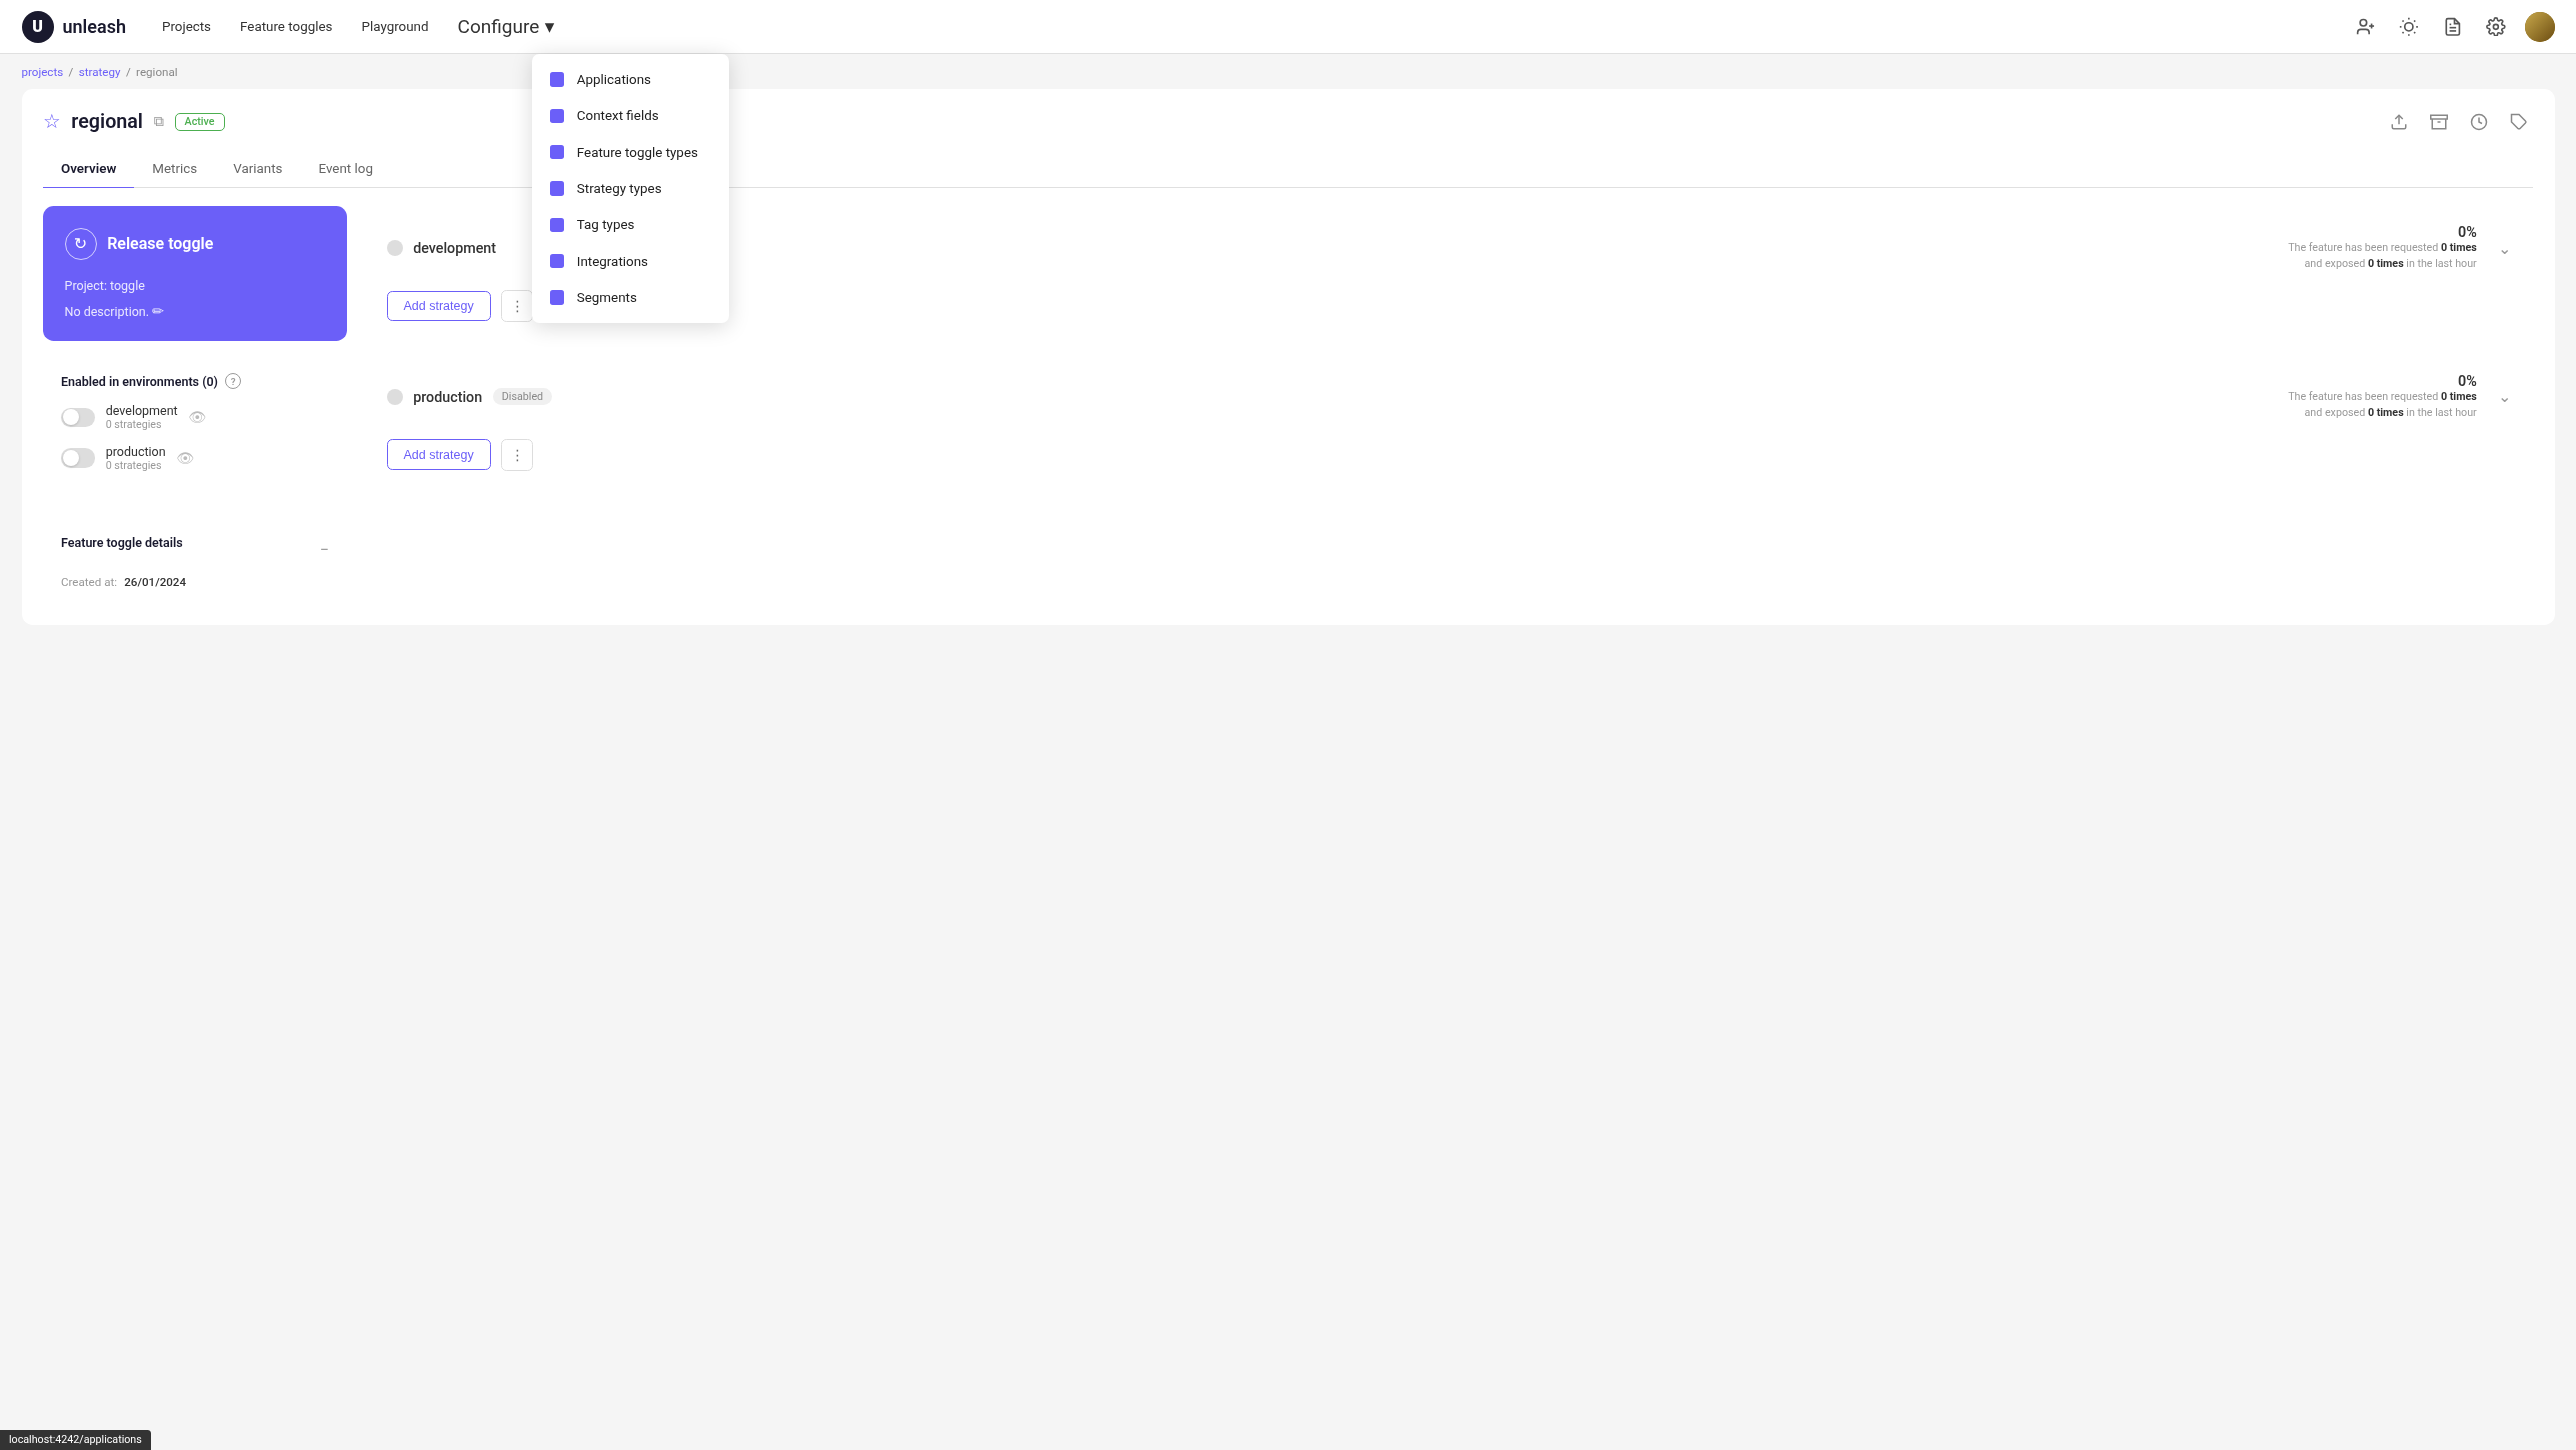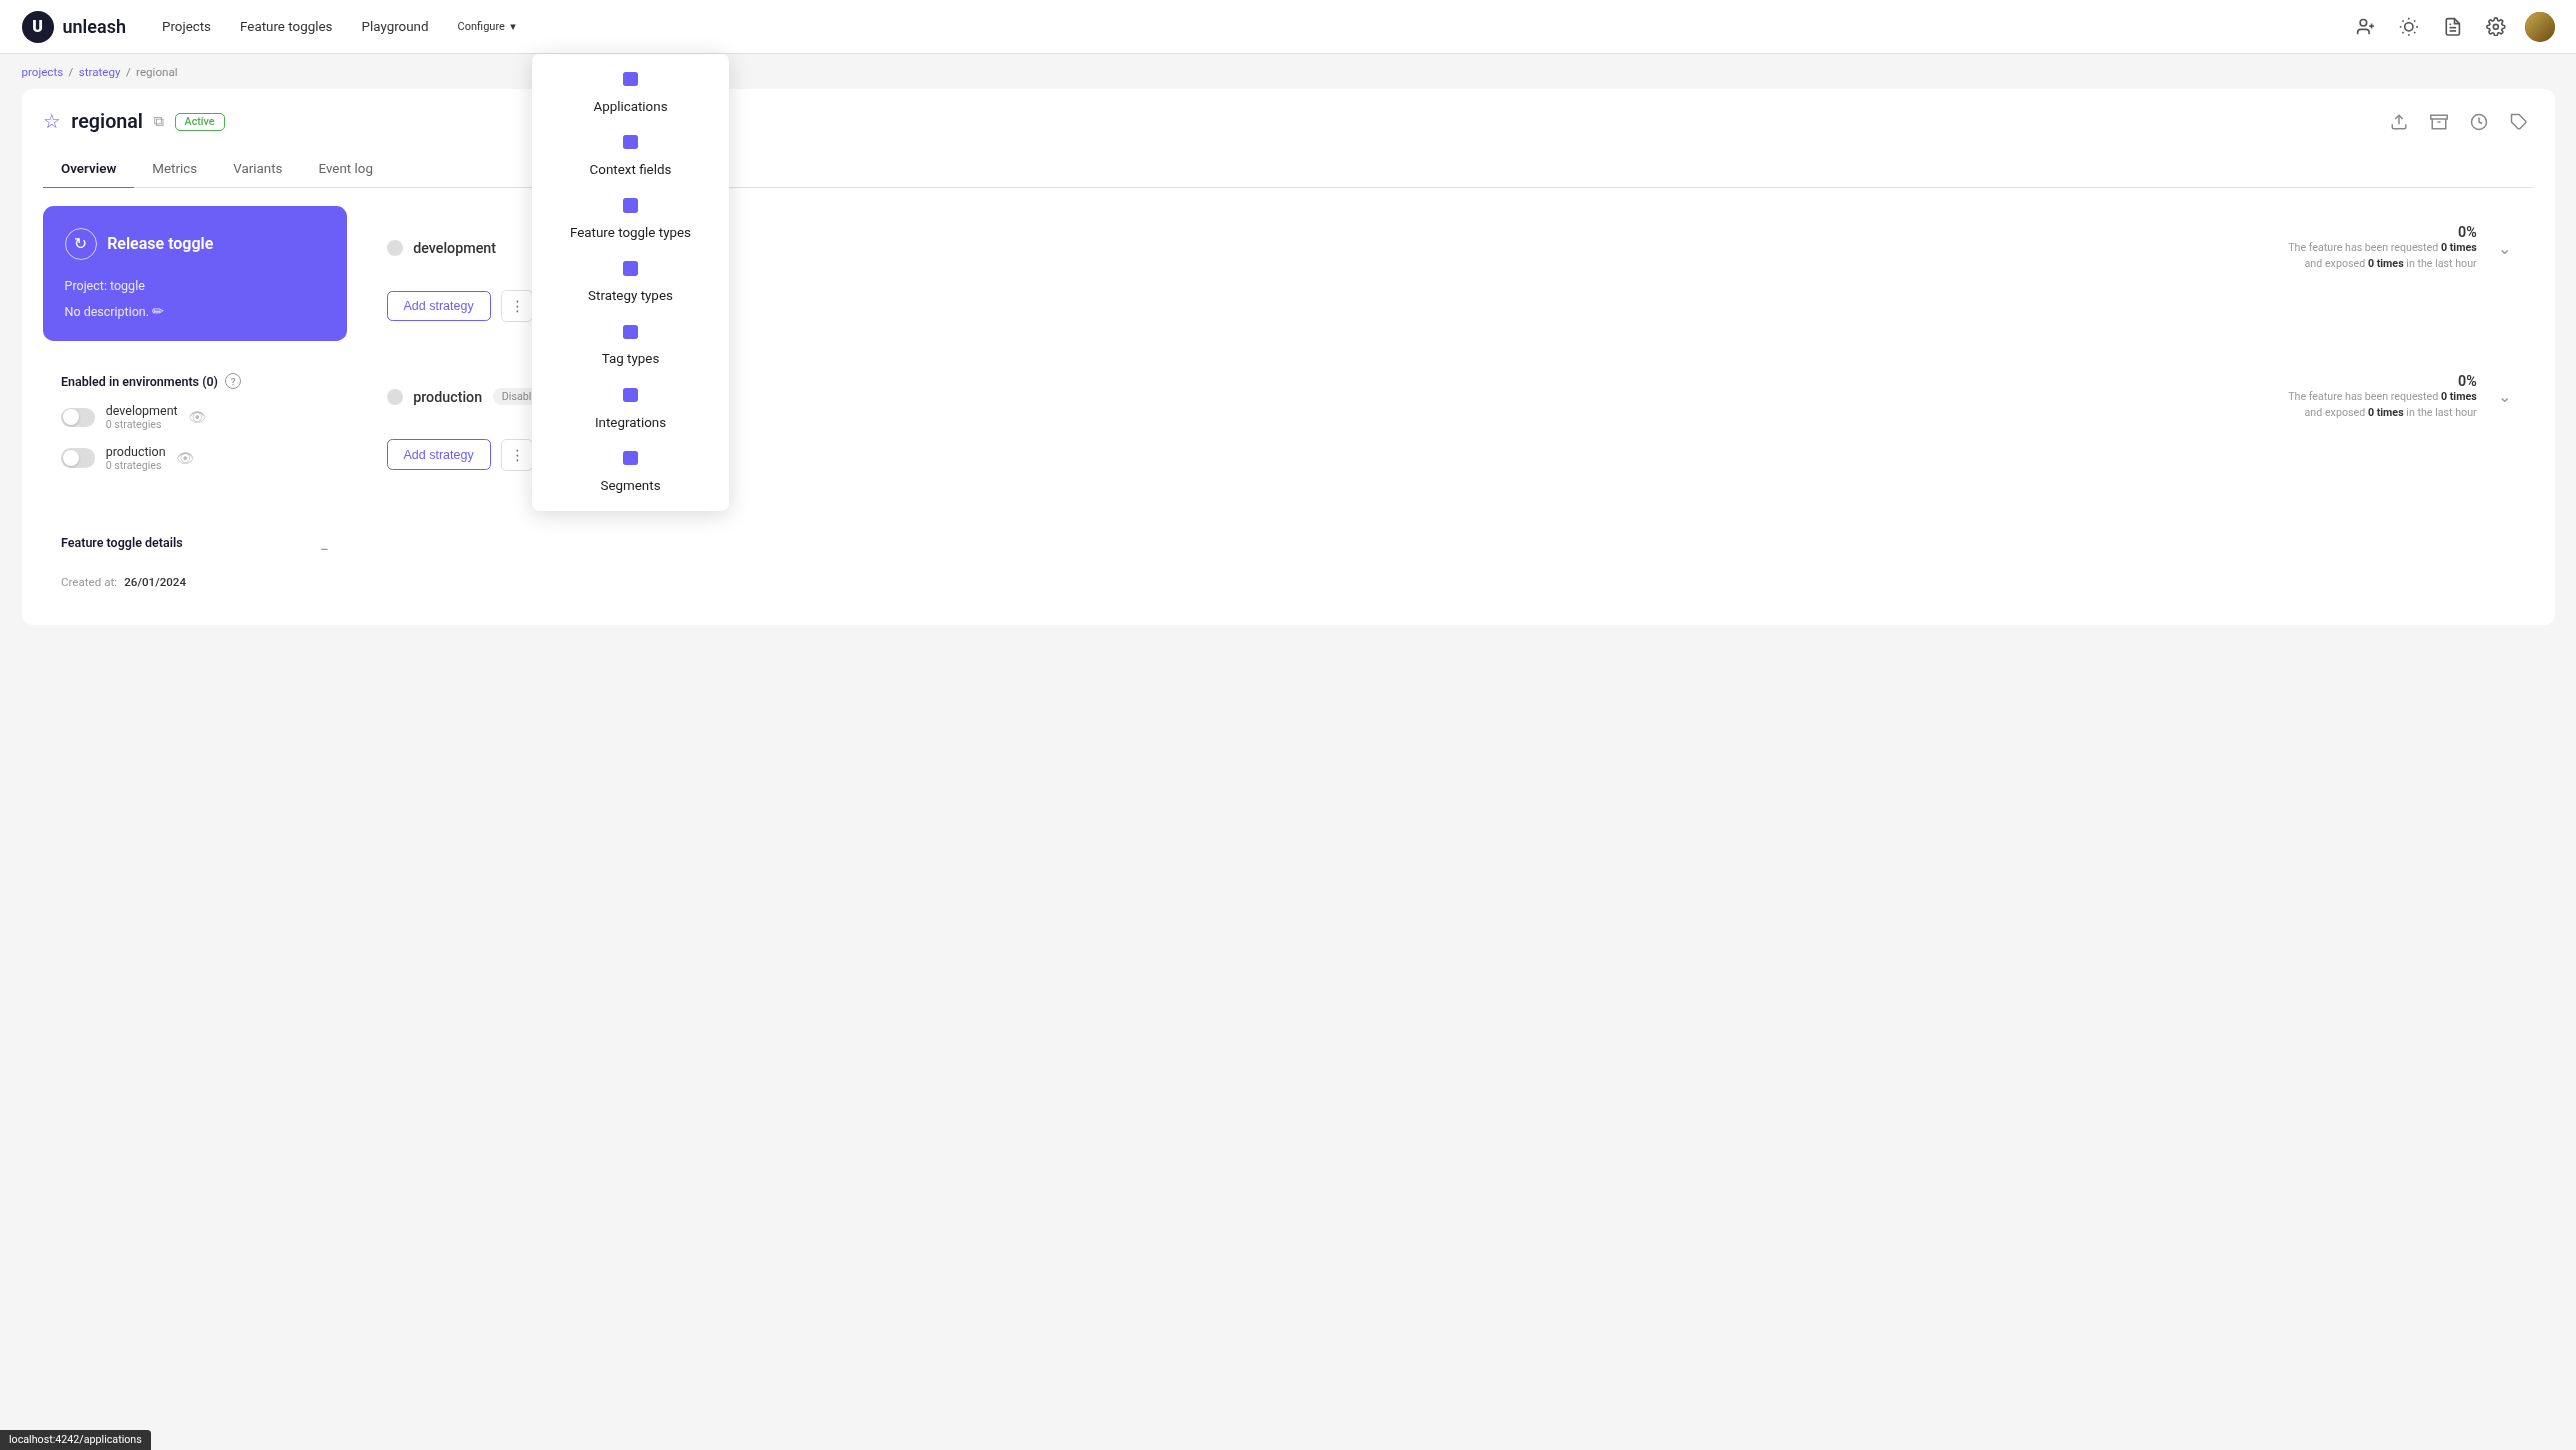--- a/index.html
+++ b/index.html
@@ -48,21 +48,21 @@
     .nav-link {
       font-size: 13.4px;
       color: #333;
       cursor: pointer;
       text-decoration: none;
     }
     .configure-btn {
       display: flex;
       align-items: flex-start;
       gap: 5.4px;
-      font-size: 11px;
+      font-size: 19px;
       color: #333;
       cursor: pointer;
       background: none;
       border: none;
       font-family: inherit;
     }
     .nav-icons {
       display: flex;
       align-items: center;
       gap: 14.3px;
@@ -109,21 +109,20 @@
       z-index: 200;
     }
     .dropdown-item {
       display: flex;
       align-items: center;
       gap: 12.5px;
       padding: 10.7px 18px;
       cursor: pointer;
       font-size: 13.4px;
       color: #222;
-      flex-direction: column;
     }
     .dropdown-icon {
       width: 14.3px;
       height: 14.3px;
       background: #6b5ff8;
       border-radius: 2.7px;
       flex-shrink: 0;
     }
 
     

